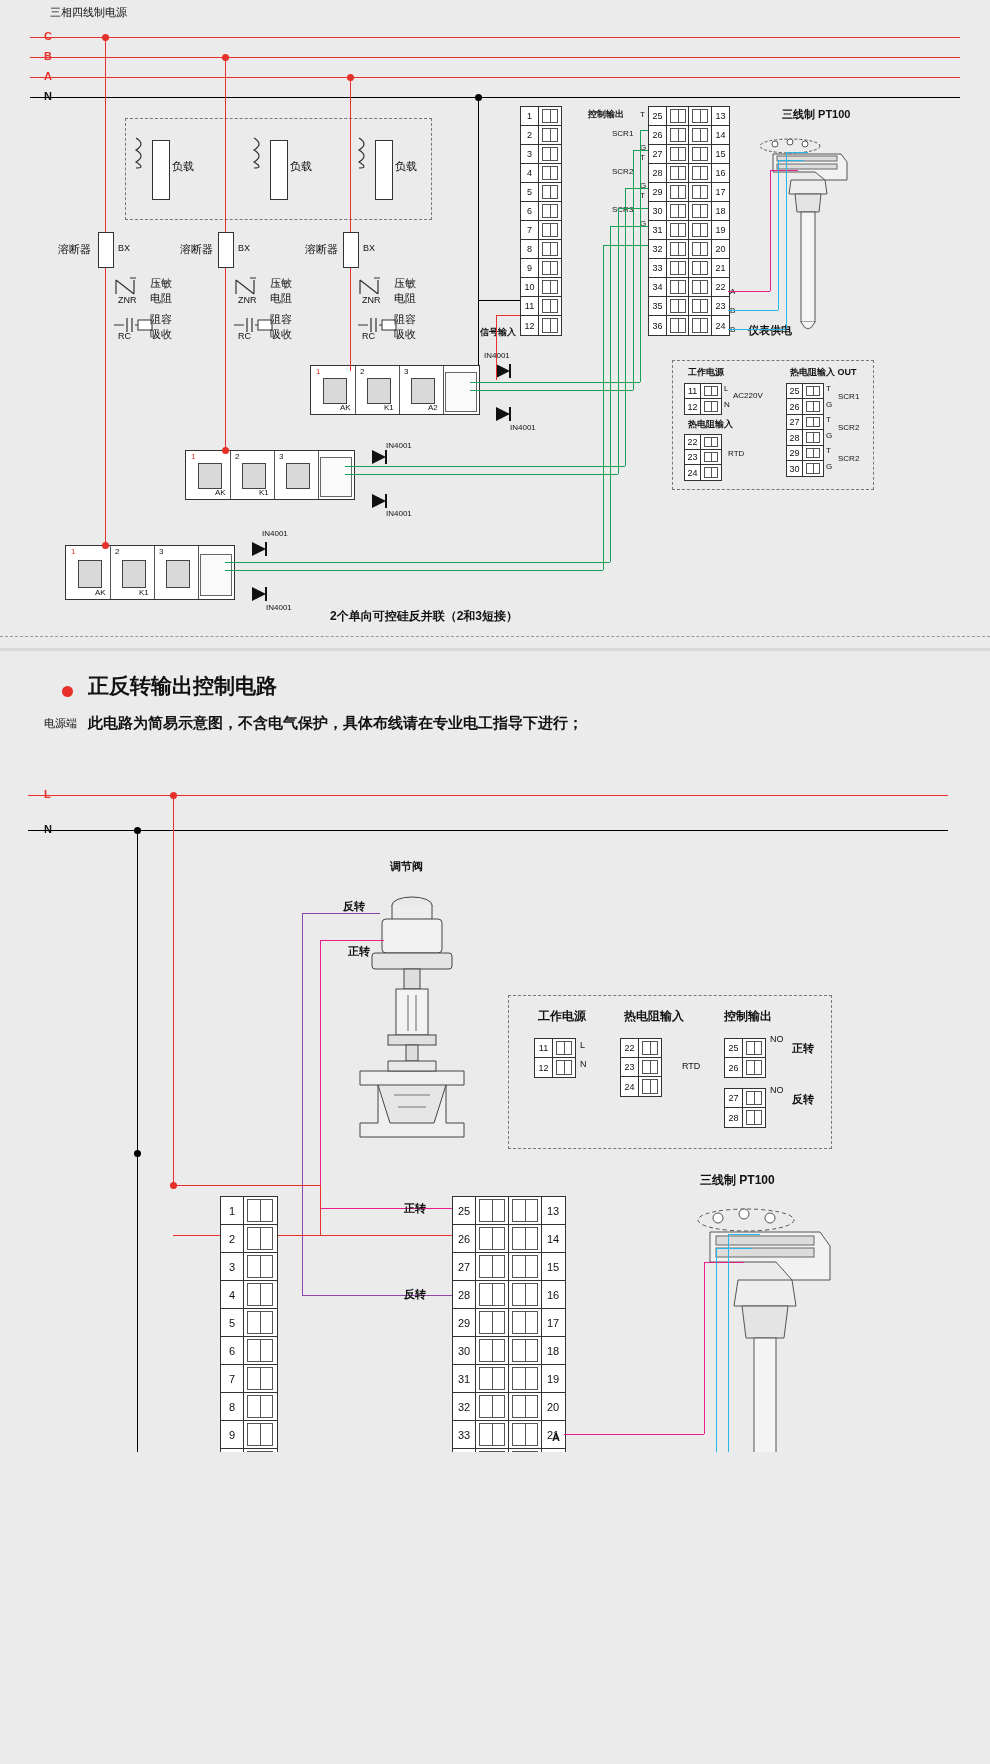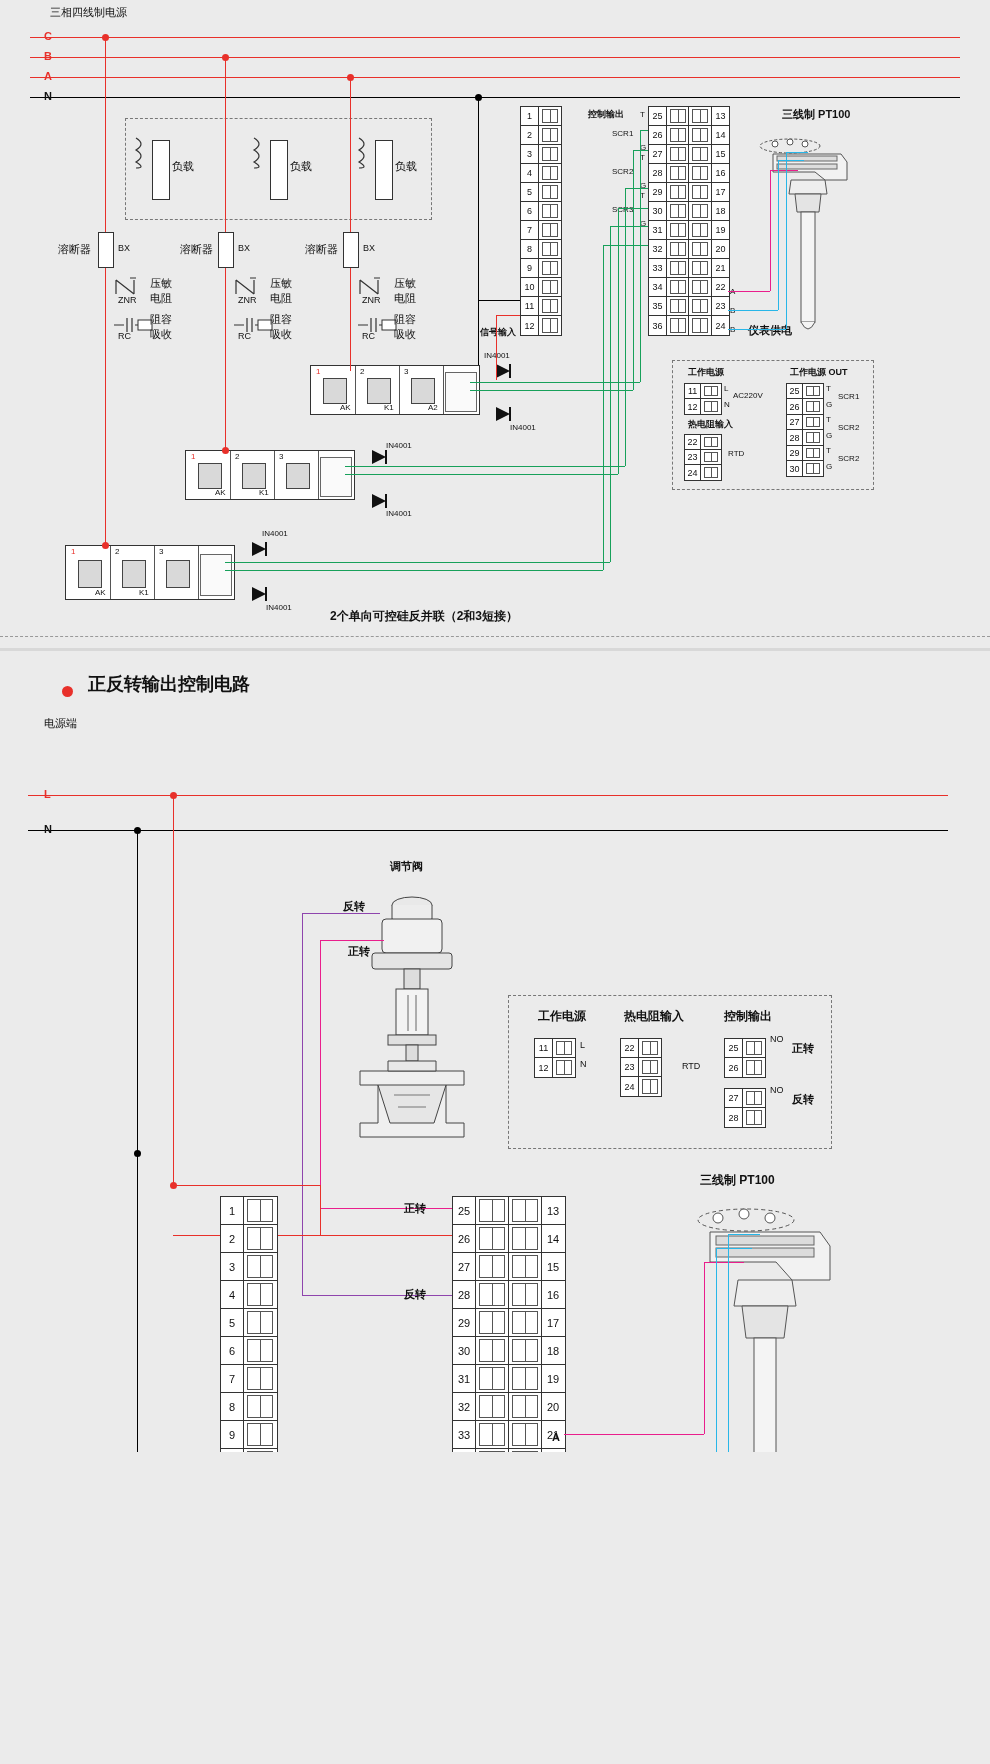--- a/index.html
+++ b/index.html
@@ -348,21 +348,21 @@
     <rect x="22" y="28" width="60" height="5" fill="#ddd" stroke="#666"></rect>
     <rect x="22" y="36" width="60" height="5" fill="#ddd" stroke="#666"></rect>
     <path d="M36 52 L70 52 L72 66 L34 66 Z" fill="#eee" stroke="#555"></path>
     <path d="M40 66 L66 66 L64 84 L42 84 Z" fill="#e4e4e4" stroke="#555"></path>
     <rect x="46" y="84" width="14" height="110" fill="#f4f4f4" stroke="#555"></rect>
     <path d="M46 194 q7 14 14 0" fill="#f4f4f4" stroke="#555"></path>
   </svg>
 
   <div class="dash" style="left:672px;top:360px;width:200px;height:128px;"></div>
   <div class="lbl sm b" style="left:688px;top:368px;">工作电源</div>
-  <div class="lbl sm b" style="left:790px;top:368px;">工作电源 OUT</div>
+  <div class="lbl sm b" style="left:790px;top:368px;">热电阻输入 OUT</div>
   <div class="lbl sm b" style="left:688px;top:420px;">热电阻输入</div>
 
   <div class="tb" style="left:684px;top:383px;width:36px;">
     <div class="term" style="height:15px;">
         <div class="num tiny">11</div>
         <div class="scr"></div>
       </div>
     <div class="term" style="height:15px;">
         <div class="num tiny">12</div>
         <div class="scr"></div>
@@ -549,21 +549,22 @@
   <div class="v-cyn" style="left:778px;top:160px;height:150px;"></div>
   <div class="h-cyn" style="left:778px;top:160px;width:26px;"></div>
   <div class="h-cyn" style="left:728px;top:329px;width:58px;"></div>
   <div class="v-cyn" style="left:786px;top:152px;height:177px;"></div>
   <div class="h-cyn" style="left:786px;top:152px;width:22px;"></div>
 
   <div class="divider" style="top:636px;"></div>
   <div class="divider2" style="top:648px;"></div>
 
   <div class="bullet" style="left:62px;top:686px;"></div>
-  <div class="abs" style="left:88px;top:672px;font-size:18px;font-weight:bold;">正反转输出控制电路</div>
+  <div class="abs" style="left:88px;top:672px;font-size:21px;font-weight:bold;">正反转输出控制电路</div>
+  <div class="abs" style="left:88px;top:714px;font-size:15px;font-weight:bold;">此电路为简易示意图，不含电气保护，具体布线请在专业电工指导下进行；</div>
 
   <div class="lbl" style="left:44px;top:717px;">电源端</div>
   <div class="h-red" style="left:28px;top:795px;width:920px;"></div>
   <div class="h-line" style="left:28px;top:830px;width:920px;"></div>
   <div class="lbl b" style="left:44px;top:788px;color:#e8302a;">L</div>
   <div class="lbl b" style="left:44px;top:823px;">N</div>
 
   <div class="dot" style="left:170px;top:792px;"></div>
   <div class="dot k" style="left:134px;top:827px;"></div>
 

